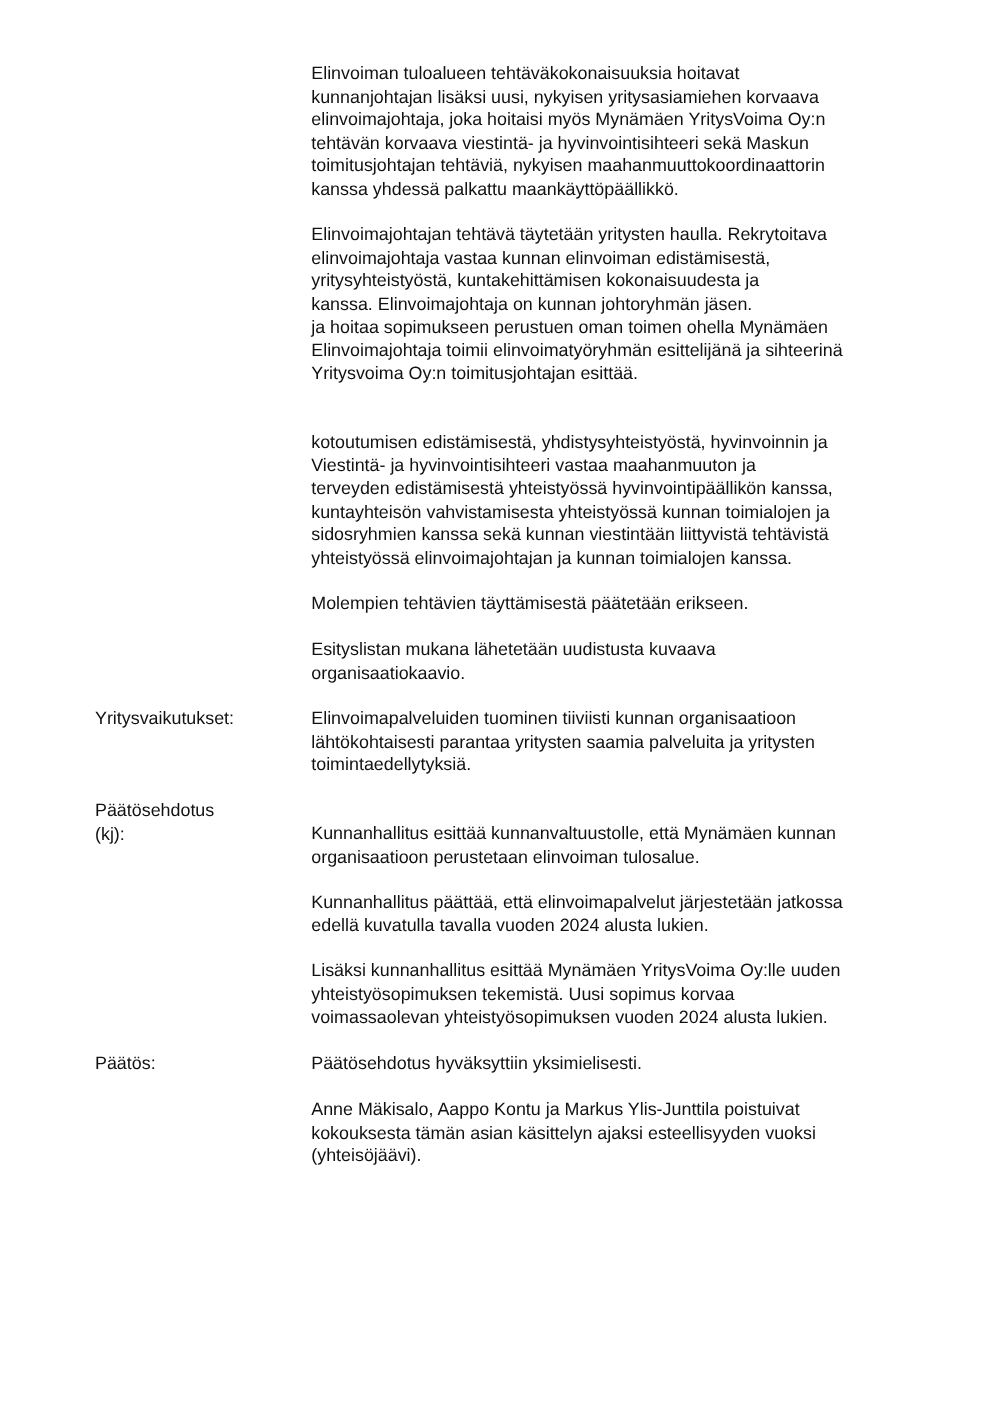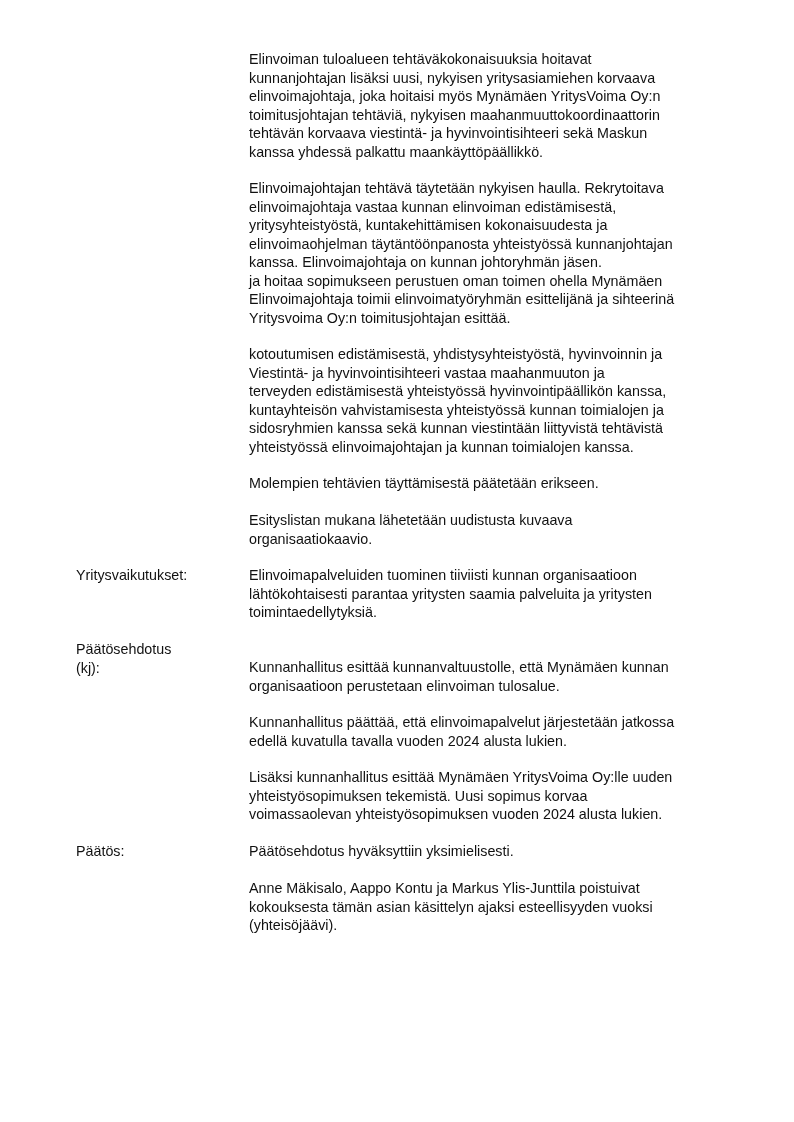--- a/index.html
+++ b/index.html
@@ -17,32 +17,31 @@
 </head>
 <body>
 
 <div class="page">
 
   <div class="row" style="top:50px;">
     <div class="para">
       <span class="line">Elinvoiman tuloalueen tehtäväkokonaisuuksia hoitavat</span>
       <span class="line">kunnanjohtajan lisäksi uusi, nykyisen yritysasiamiehen korvaava</span>
       <span class="line">elinvoimajohtaja, joka hoitaisi myös Mynämäen YritysVoima Oy:n</span>
+      <span class="line">tehtävän korvaava viestintä- ja hyvinvointisihteeri sekä Maskun</span>
       <span class="line">toimitusjohtajan tehtäviä, nykyisen maahanmuuttokoordinaattorin</span>
-      <span class="line">tehtävän korvaava viestintä- ja hyvinvointisihteeri sekä Maskun</span>
       <span class="line">kanssa yhdessä palkattu maankäyttöpäällikkö.</span>
     </div>
   </div>
 
   <div class="row" style="top:179px;">
     <div class="para">
-      <span class="line">Elinvoimajohtajan tehtävä täytetään nykyisen haulla. Rekrytoitava</span>
+      <span class="line">Elinvoimajohtajan tehtävä täytetään yritysten haulla. Rekrytoitava</span>
       <span class="line">elinvoimajohtaja vastaa kunnan elinvoiman edistämisestä,</span>
       <span class="line">yritysyhteistyöstä, kuntakehittämisen kokonaisuudesta ja</span>
-      <span class="line">elinvoimaohjelman täytäntöönpanosta yhteistyössä kunnanjohtajan</span>
       <span class="line">kanssa. Elinvoimajohtaja on kunnan johtoryhmän jäsen.</span>
       <span class="line">ja hoitaa sopimukseen perustuen oman toimen ohella Mynämäen</span>
       <span class="line">Elinvoimajohtaja toimii elinvoimatyöryhmän esittelijänä ja sihteerinä</span>
       <span class="line">Yritysvoima Oy:n toimitusjohtajan esittää.</span>
     </div>
   </div>
 
   <div class="row" style="top:345px;">
     <div class="para">
       <span class="line">kotoutumisen edistämisestä, yhdistysyhteistyöstä, hyvinvoinnin ja</span>

